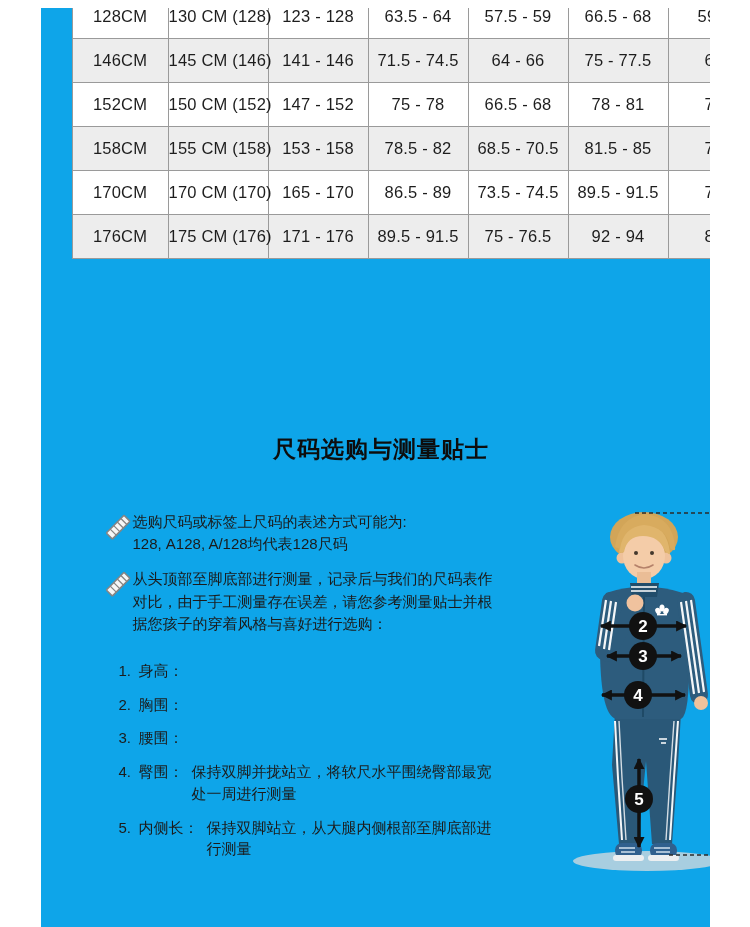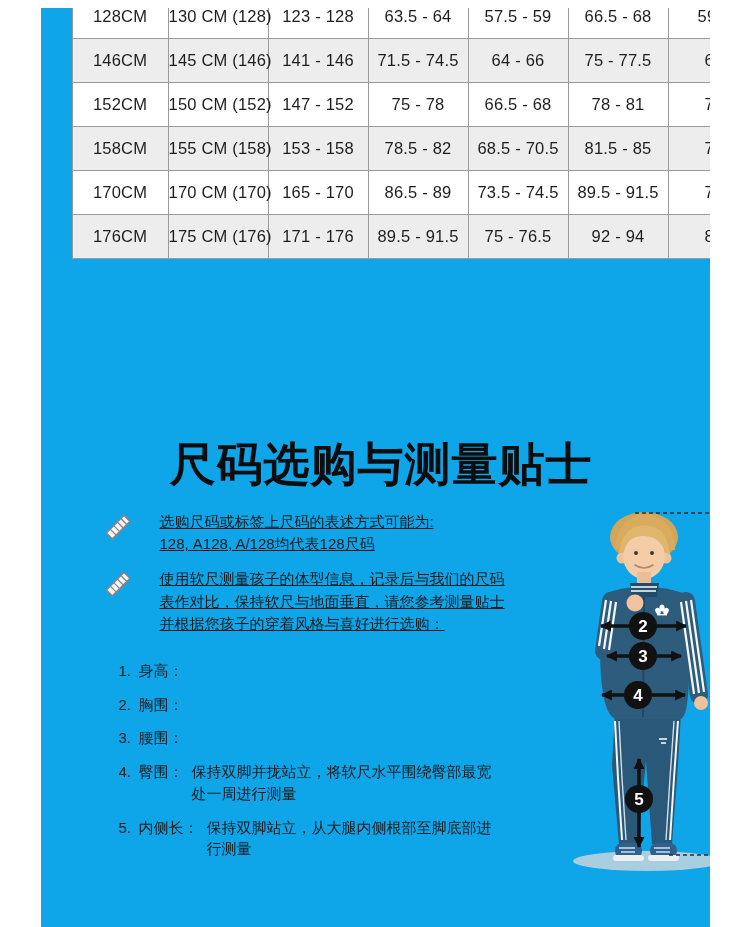--- a/index.html
+++ b/index.html
@@ -21,28 +21,28 @@
   table.size-table td {
     border:1px solid #9a9a9a; height:44px; text-align:center; vertical-align:middle;
     font-size:16.5px; color:#1d1d1d; letter-spacing:0.2px; white-space:nowrap;
   }
   table.size-table tr:nth-child(even) td { background:#ededed; }
   table.size-table tr:nth-child(odd) td { background:#ffffff; }
 
   
   .tips-title {
     position:absolute; top:426px; left:0; width:100%;
-    text-align:center; font-size:46px; font-weight:bold; color:#0d0d0d;
+    text-align:center; font-size:23px; font-weight:bold; color:#0d0d0d;
     letter-spacing:1px;
     padding-left:12px;
   }
   .tips-col {
     position:absolute; left:62px; top:503px; width:402px;
   }
-  .bullet { display:flex; gap:27px; margin-bottom:13px;text-decoration:underline; }
+  .bullet { display:flex; gap:0; margin-bottom:13px; }
   .bullet-icon { flex:0 0 30px; padding-top:1px; }
   .bullet-text {
     font-size:15px; line-height:1.48; color:#1b1b1b; white-space:pre-line;
   }
   .steps { margin-top:25px; padding-left:16px; }
   .step { display:flex; margin-bottom:12px; font-size:15px; line-height:1.45; }
   .step-num { flex:0 0 20px; }
   .step-term { flex:0 0 auto; font-weight:normal; margin-right:8px; white-space:nowrap; }
   .step-desc { flex:1; }
 
@@ -148,21 +148,21 @@
 
     <div class="bullet">
       <span class="bullet-icon">
         <svg width="30" height="30" viewBox="0 0 30 30">
           <g transform="rotate(-45 15 15)">
             <rect x="2.5" y="11" width="25" height="8.5" rx="1" fill="#f7f7f7" stroke="#858585" stroke-width="1.6"></rect>
             <path d="M8 11v8.5M13 11v8.5M18 11v8.5M23 11v8.5" stroke="#858585" stroke-width="1.3"></path>
           </g>
         </svg>
       </span>
-      <div class="bullet-text">使用软尺测量孩子的体型信息，记录后与我们的尺码表作对比，保持软尺与地面垂直，请您参考测量贴士并根据您孩子的穿着风格与喜好进行选购：</div>
+      <div class="bullet-text">从头顶部至脚底部进行测量，记录后与我们的尺码表作对比，由于手工测量存在误差，请您参考测量贴士并根据您孩子的穿着风格与喜好进行选购：</div>
     </div>
 
     <div class="steps">
       <div class="step">
         <span class="step-num">1.</span>
         <span class="step-term">身高：</span>
       </div>
       <div class="step">
         <span class="step-num">2.</span>
         <span class="step-term">胸围：</span>

